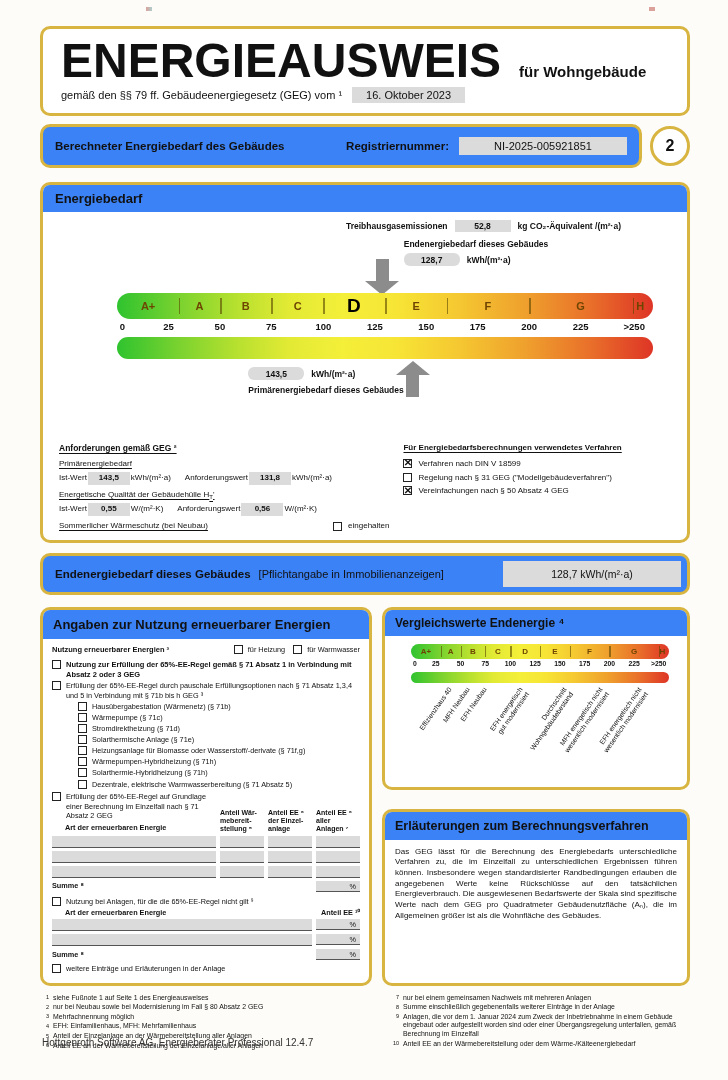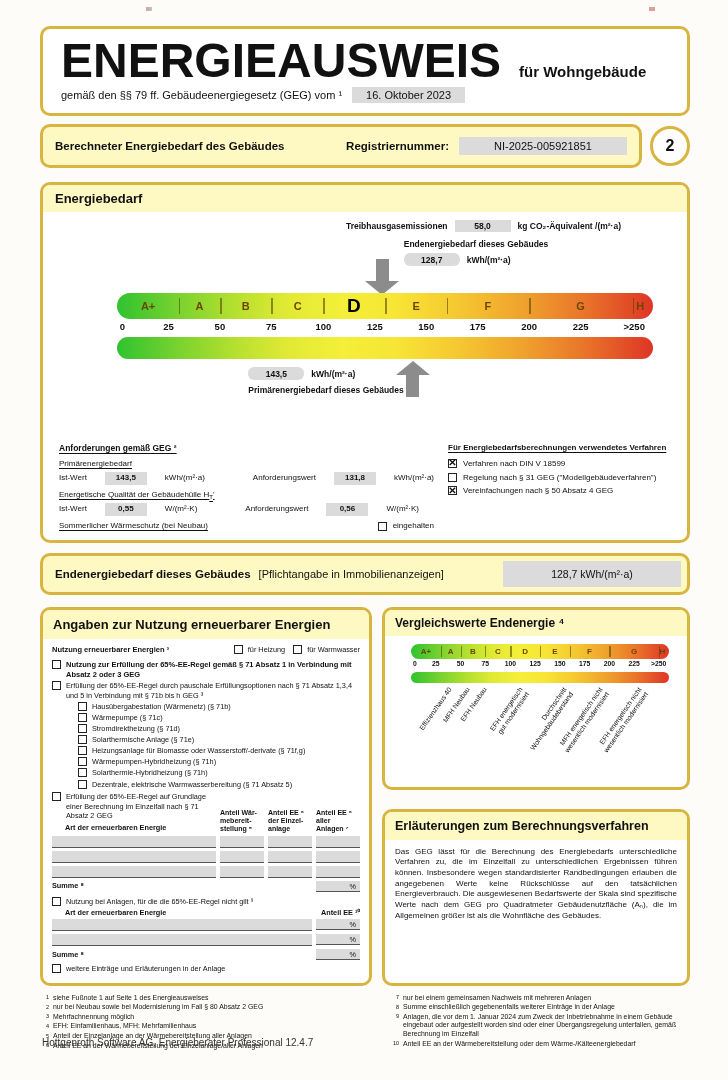--- a/index.html
+++ b/index.html
@@ -1,19 +1,19 @@
 <!DOCTYPE html>
 <html><head>
 <meta charset="utf-8">
 <style>
   html,body{margin:0;padding:0;}
   body{width:728px;height:1080px;background:#fdfcf8;font-family:"Liberation Sans",sans-serif;color:#111;position:relative;overflow:hidden;}
   .sheet{position:absolute;left:40px;top:26px;width:650px;}
   .goldbox{border:3px solid #d8b440;border-radius:10px;background:#fff;box-sizing:border-box;}
-  .cream{background:#fef9c3;}
+  .cream{background:#3b82f6;}
   .graybox{background:#dbdbdb;text-align:center;}
   .cb{display:inline-block;width:9px;height:9px;border:1.2px solid #222;background:#fff;vertical-align:middle;position:relative;flex:0 0 auto;box-sizing:border-box;}
   .cb .mk{position:absolute;left:-1px;top:-2.5px;width:9px;text-align:center;font-size:10px;font-weight:bold;line-height:11px;color:#111;}
   
   .hdr{padding:8px 18px 10px;margin-bottom:8px;}
   .hdr-title-row{display:flex;align-items:baseline;gap:18px;}
   .hdr-title{font-size:48px;font-weight:bold;letter-spacing:0px;line-height:1;}
   .hdr-sub{font-size:15px;font-weight:bold;}
   .hdr-law{font-size:11px;margin-top:2px;display:flex;align-items:center;gap:10px;}
   .hdr-date{padding:2px 14px;font-size:11px;}
@@ -53,21 +53,21 @@
   .anno-bot{height:80px;position:relative;}
   .anno-prim{position:absolute;right:46.5%;top:8px;}
   .anno-prim .lbl{font-size:8.5px;font-weight:bold;margin-top:5px;white-space:nowrap;}
   
   .req-area{display:flex;gap:14px;margin-top:2px;font-size:8px;line-height:1.35;padding-bottom:4px;}
   .req-left{flex:0 0 54%;}
   .req-right{flex:1;}
   .u{text-decoration:underline;text-underline-offset:1.5px;}
   .req-h{font-size:8.5px;font-weight:bold;margin:2px 0 5px;}
   .req-sub{margin:4px 0 2px;}
-  .req-vals{display:flex;align-items:center;gap:18px;margin:2px 0 5px;white-space:nowrap;}
+  .req-vals{display:flex;align-items:center;gap:1px;margin:2px 0 5px;white-space:nowrap;}
   .req-vals .vb{width:42px;padding:1px 0;font-weight:bold;}
   .gapper{width:12px;}
   .chk-row{display:flex;align-items:flex-start;gap:6px;margin:3px 0;}
   .chk-row .lab{flex:1;}
   .sub{font-size:6px;vertical-align:-2px;}
   .summer-row{display:flex;align-items:center;gap:6px;margin-top:4px;}
   .summer-row .sp{flex:1;}
   
   .banner{display:flex;align-items:center;gap:8px;padding:5px 6px 5px 12px;margin-bottom:12px;}
   .banner .b1{font-size:11.5px;font-weight:bold;}
@@ -145,21 +145,21 @@
       <span class="graybox reg-value">NI-2025-005921851</span>
     </div>
     <div class="pagecircle">2</div>
   </div>
 
   <div class="goldbox secbox">
     <div class="sec-strip cream energy-strip">Energiebedarf</div>
     <div class="energy-body">
       <div class="ghg-row">
         <span>Treibhausgasemissionen</span>
-        <span class="graybox ghg-val">58,0</span>
+        <span class="graybox ghg-val">52,8</span>
         <span>kg CO₂-Äquivalent /(m²·a)</span>
       </div>
 
       <div class="scale-area">
         <div class="anno-top">
           <div class="arrow-down" style="left:49.5%;bottom:-2px;">
             <div class="stem"></div>
               <div class="head"></div>
           </div>
           <div class="anno-end">

